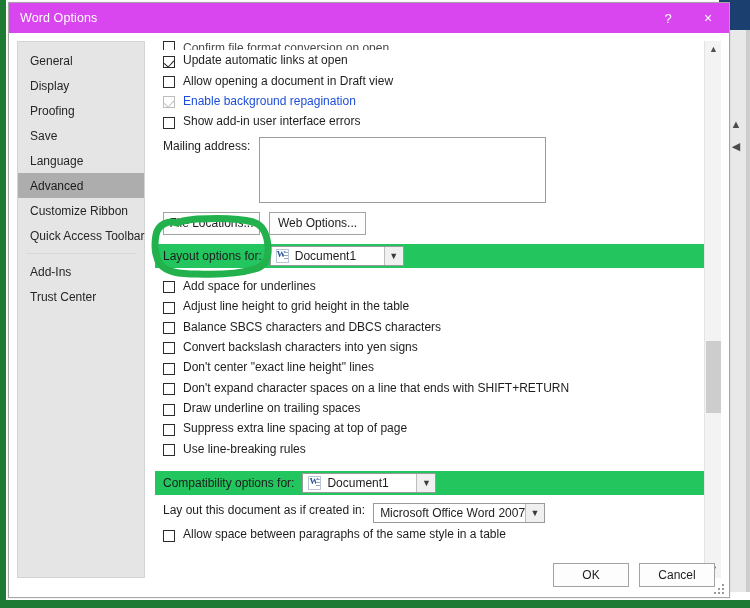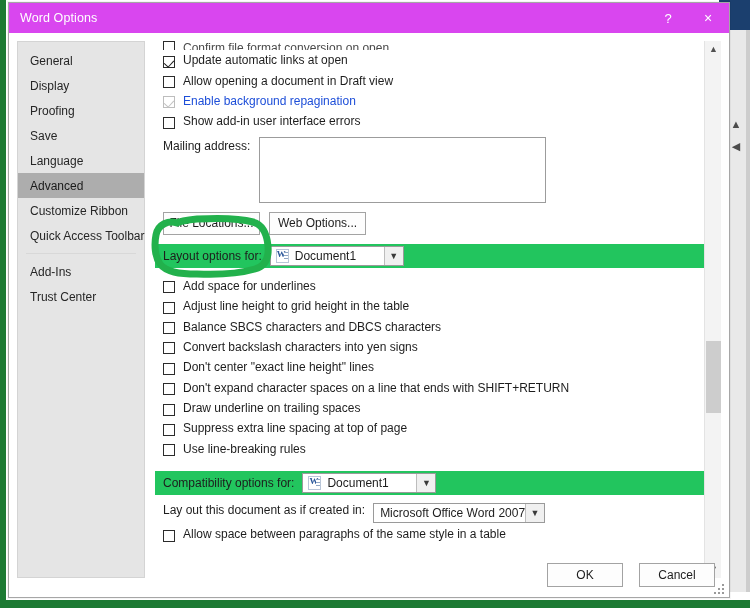--- a/index.html
+++ b/index.html
@@ -225,21 +225,21 @@
   }
   .subrow .lbl { margin-right: 8px; }
 
   .group-gap { height: 8px; }
 
   
   .footer {
     flex: 0 0 auto;
     height: 44px;
     display: flex; align-items: center; justify-content: flex-end;
-    padding-right: 14px; gap: 16px;
+    padding-right: 14px; gap: 10px;
     position: relative;
   }
   .footer .btn { min-width: 76px; height: 24px; }
   .grip {
     position: absolute; right: 3px; bottom: 3px;
     width: 12px; height: 12px;
     background:
       radial-gradient(circle 1px at 9px 3px,#9a9a9a 99%,transparent),
       radial-gradient(circle 1px at 5px 7px,#9a9a9a 99%,transparent),
       radial-gradient(circle 1px at 9px 7px,#9a9a9a 99%,transparent),

